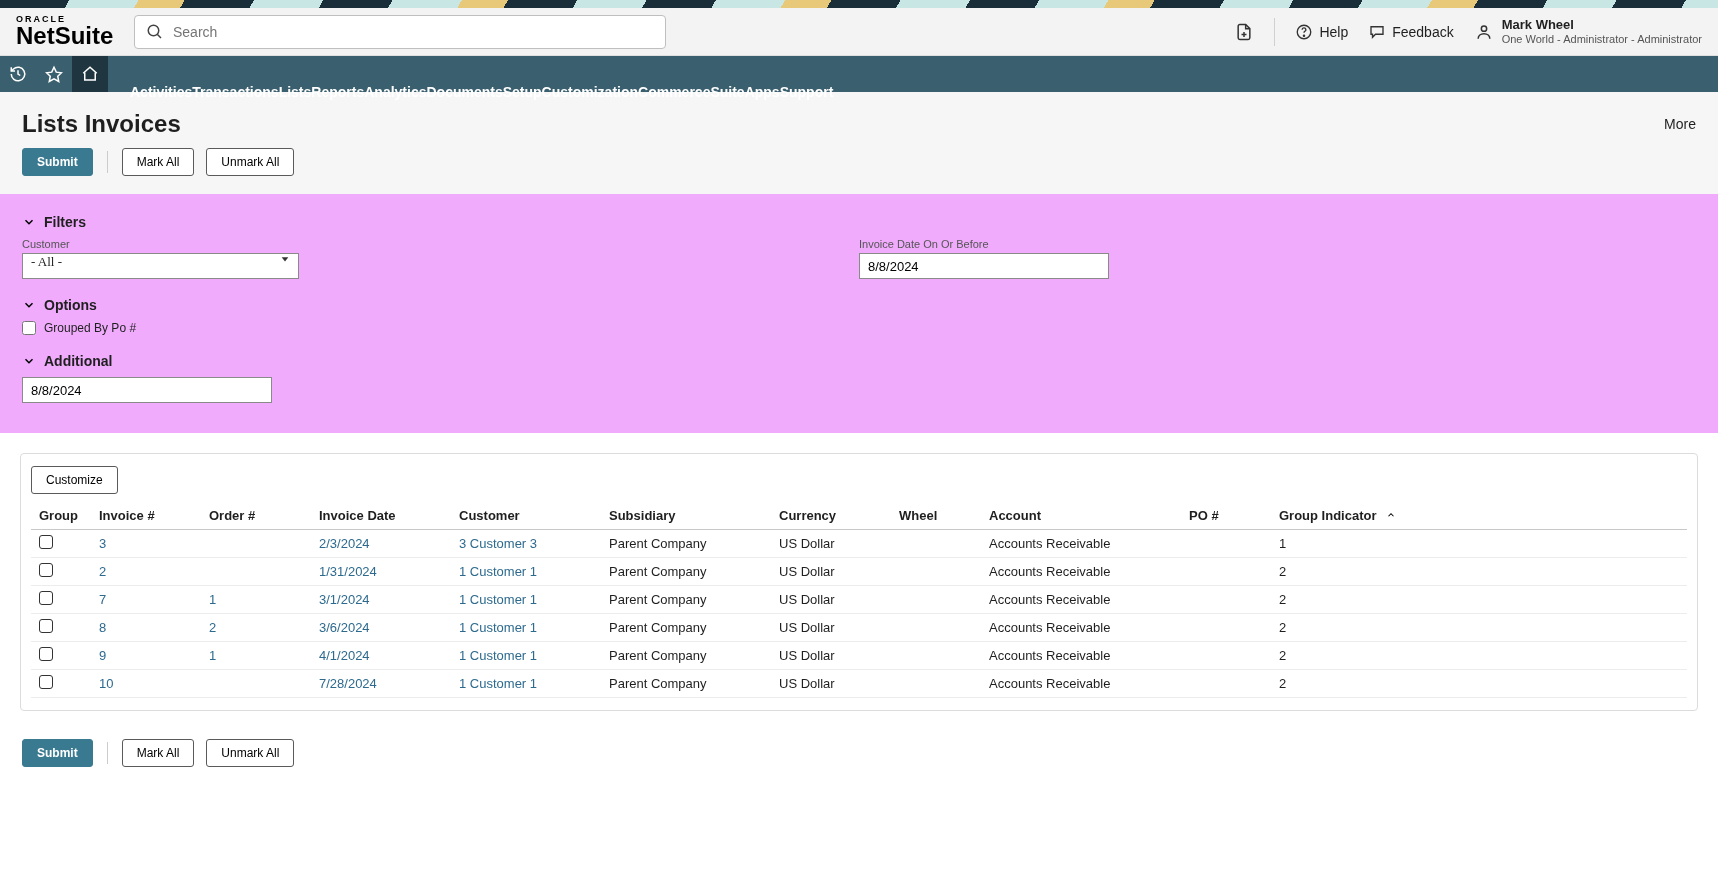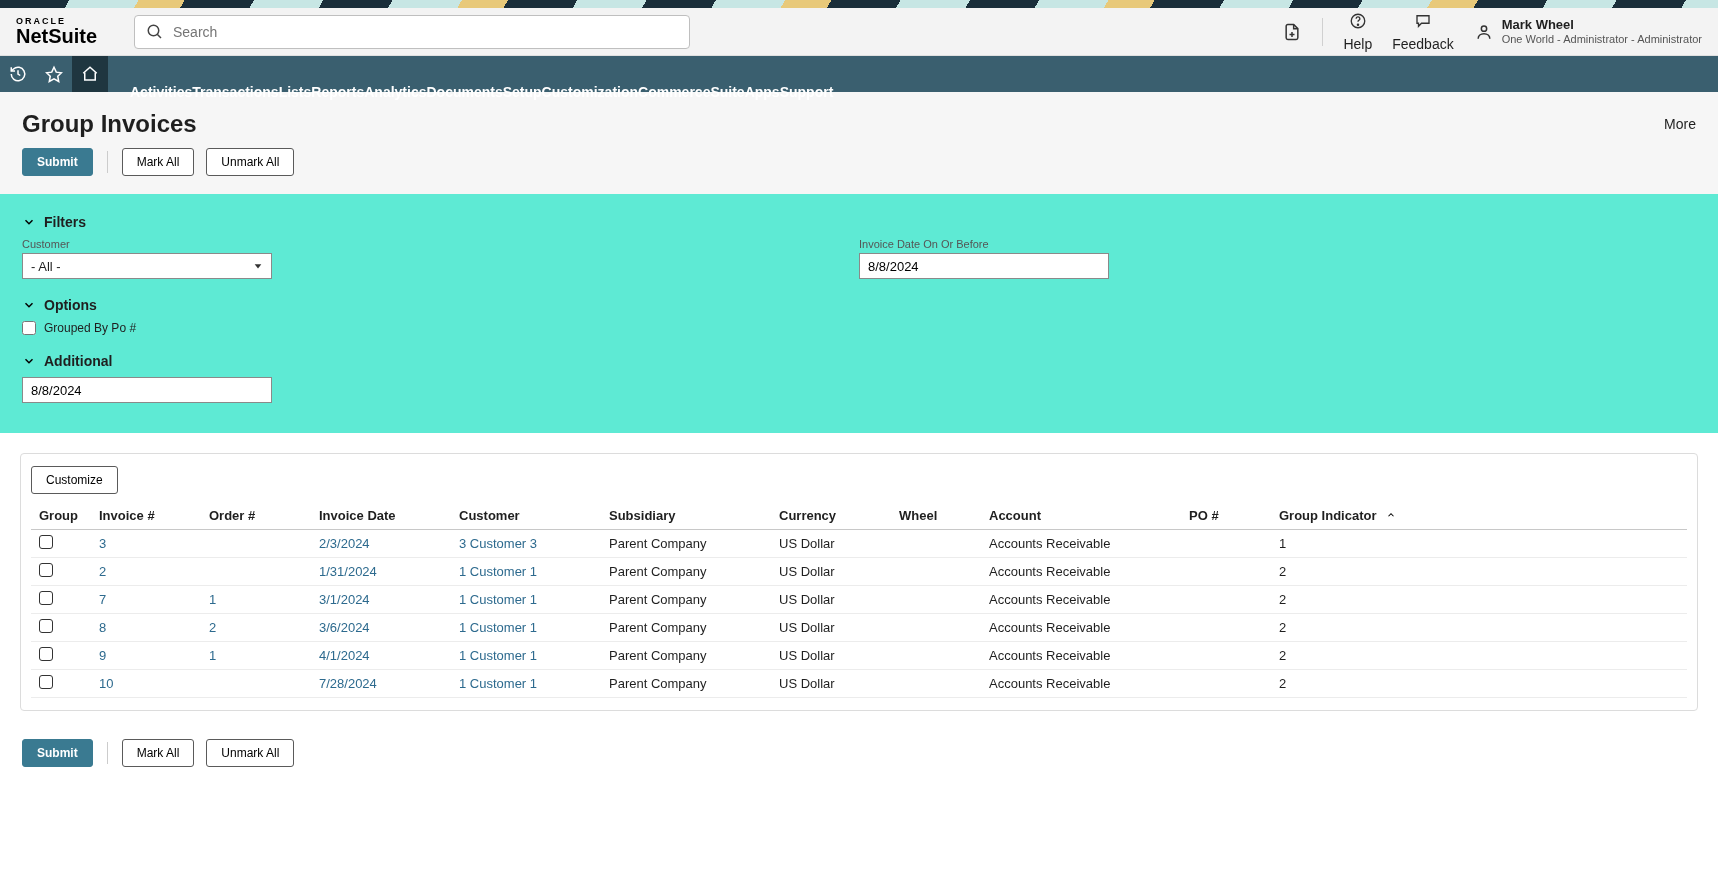--- a/index.html
+++ b/index.html
@@ -33,40 +33,40 @@
     padding: 0 16px;
     gap: 18px;
   }
   .logo {
     display: flex;
     flex-direction: column;
     line-height: 1;
     min-width: 100px;
   }
   .logo .brand-top { font-size: 9px; letter-spacing: 2px; font-weight: 600; color: #000; }
-  .logo .brand-bot { font-size: 20px; font-weight: 600; color: #000; }
+  .logo .brand-bot { font-size: 24px; font-weight: 600; color: #000; }
   .search-wrap {
     flex: 1;
     max-width: 850px;
     position: relative;
   }
   .search-wrap svg { position: absolute; left: 12px; top: 50%; transform: translateY(-50%); }
   .search-input {
     width: 100%;
     height: 34px;
     border: 1px solid #bfbfbf;
     border-radius: 4px;
     padding: 0 14px 0 38px;
     font-size: 14px;
     background: #fff;
   }
   .shell-spacer { flex: 1; }
   .shell-actions { display: flex; align-items: center; gap: 20px; }
   .shell-actions .sep { width: 1px; height: 28px; background: #d0d0d0; }
-  .shell-action { display: flex; align-items: center; gap: 6px; cursor: pointer; color: #1f1f1f; font-size: 14px; flex-direction: column; }
+  .shell-action { display: flex; align-items: center; gap: 6px; cursor: pointer; color: #1f1f1f; font-size: 14px; }
   .user-block { display: flex; align-items: center; gap: 8px; }
   .user-meta { display: flex; flex-direction: column; line-height: 1.25; }
   .user-name { font-weight: 600; font-size: 13px; }
   .user-role { font-size: 11px; color: #555; }
 
   
   .navbar {
     display: flex;
     align-items: stretch;
     background: #3a5f6f;
@@ -118,39 +118,39 @@
   .btn.primary {
     background: #3a7a91;
     border-color: #3a7a91;
     color: #fff;
     font-weight: 600;
   }
   .vsep { width: 1px; height: 22px; background: #ccc; margin: 0 2px; }
 
   
   .content { padding: 10px 22px 30px 22px; }
-  .content.top { background: #5eead4; }
+  .content.top { background: #f0abfc; }
 
   .section-head {
     display: flex; align-items: center; gap: 8px;
     font-weight: 700; font-size: 14px;
     margin: 10px 0 8px 0;
     cursor: pointer;
   }
   .field-label { font-size: 11px; color: #555; margin-bottom: 3px; display: block; }
   .filters-row { display: flex; gap: 0; }
   .filters-col { flex: 0 0 50%; }
   .select, .text-input {
     height: 26px;
     border: 1px solid #8a8a8a;
     background: #fff;
     padding: 0 8px;
     font-size: 13px;
   }
-  .select { width: 250px; position: relative; display: flex; align-items: center; justify-content: space-between; cursor: pointer; }
+  .select { width: 277px; position: relative; display: flex; justify-content: space-between; cursor: pointer; font-family: Liberation Serif, serif; }
   .text-input { width: 250px; }
   .checkbox-row { display: flex; align-items: center; gap: 8px; font-size: 12px; margin-top: 4px; }
   .checkbox-row input { width: 14px; height: 14px; }
 
   
   .table-area { border: 1px solid #dcdcdc; border-radius: 4px; padding: 12px 10px; margin: 20px; }
   .customize-btn { margin-bottom: 8px; }
 
   table.invgrid { width: 100%; border-collapse: collapse; font-size: 13px; }
   table.invgrid th {
@@ -259,21 +259,21 @@
       <span class="nav-item">Documents</span>
       <span class="nav-item">Setup</span>
       <span class="nav-item">Customization</span>
       <span class="nav-item">Commerce</span>
       <span class="nav-item">SuiteApps</span>
       <span class="nav-item">Support</span>
     </div>
 </div>
 
 <div class="page-header">
-  <h1 class="page-title">Group Invoices</h1>
+  <h1 class="page-title">Lists Invoices</h1>
   <span class="more-link">More</span>
 </div>
 
 <div class="action-bar">
   <button class="btn primary">Submit</button>
   <span class="vsep"></span>
   <button class="btn">Mark All</button>
   <button class="btn">Unmark All</button>
 </div>
 

